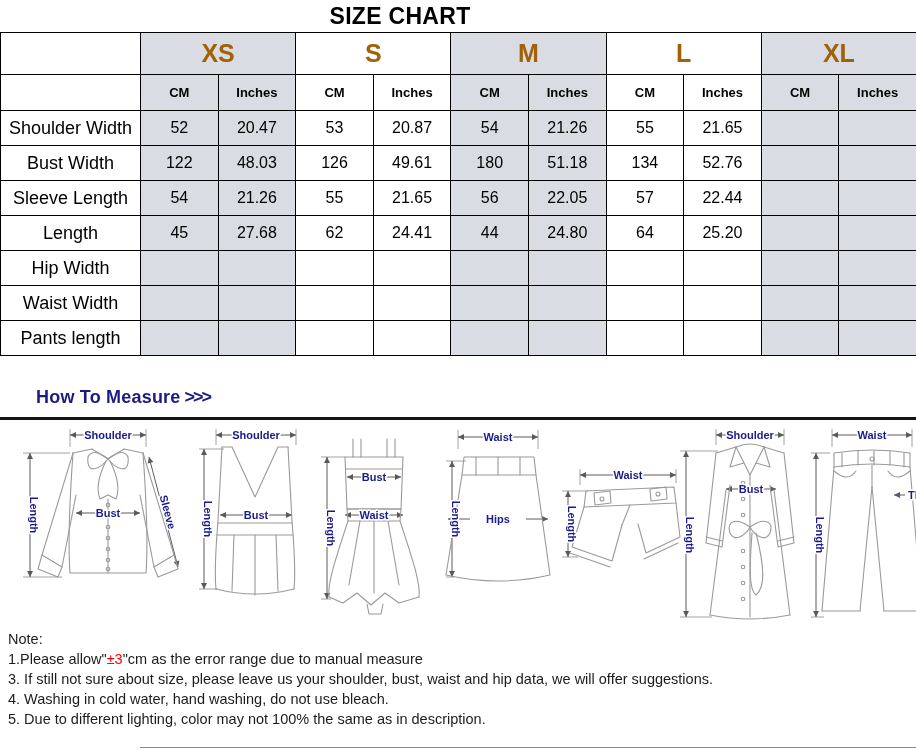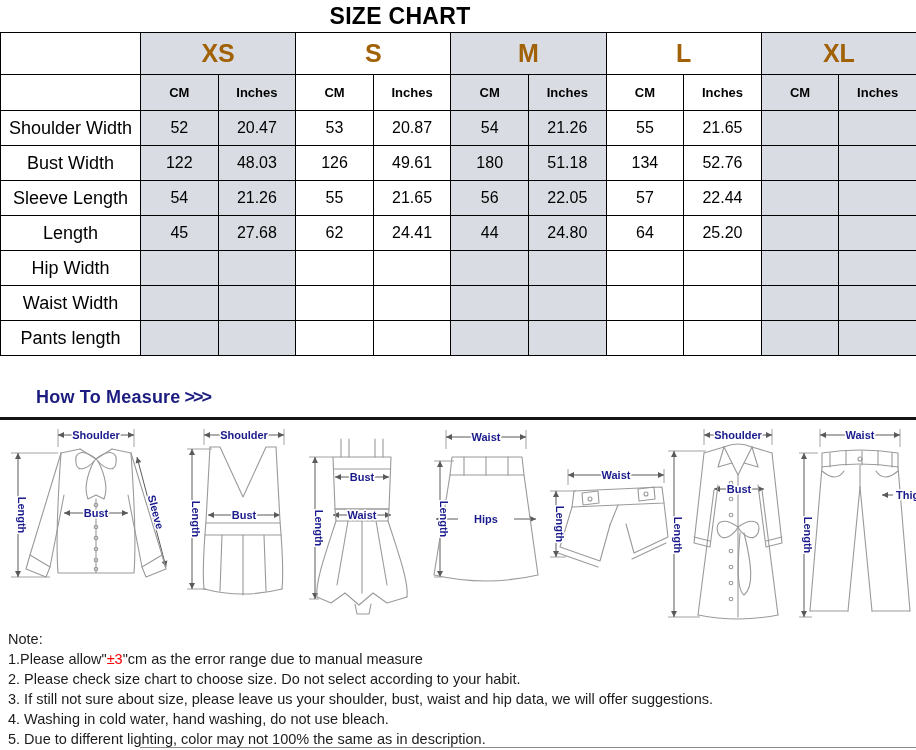--- a/index.html
+++ b/index.html
@@ -29,21 +29,21 @@
   tbody td.rowlabel { font-size:18px; }
   td.shade { background:#d9dde3; }
   .measure-head {
     position:absolute; top:387px; left:8px;
     font-size:18px; font-weight:bold; color:#1c1c80; letter-spacing:.2px;margin-left:28px;
   }
   .measure-head .chev { letter-spacing:-2px; margin-left:4px; }
   .rule {
     position:absolute; top:417px; left:0; width:916px; height:3px; background:#141414;
   }
-  .figs { position:absolute; top:425px; left:0; width:792px; height:205px; }
+  .figs { position:absolute; top:425px; left:12px; width:792px; height:205px; }
   .figs svg { position:absolute; top:0; overflow:visible; }
   svg text {
     font-family:"Liberation Sans", sans-serif;
     font-size:11px; font-weight:bold; fill:#1a1a8c;
     paint-order:stroke; stroke:#ffffff; stroke-width:3px; stroke-linejoin:round;
   }
   .garment { fill:none; stroke:#9a9a9a; stroke-width:1.1; stroke-linejoin:round; stroke-linecap:round; }
   .dim  { stroke:#5a5a5a; stroke-width:1; fill:none; }
   .tick { stroke:#8a8a8a; stroke-width:.8; fill:none; }
   .ah   { fill:#5a5a5a; stroke:none; }
@@ -461,19 +461,18 @@
     <text x="64" y="14" text-anchor="middle">Waist</text>
     <text x="8" y="110" text-anchor="middle" transform="rotate(90 8 110)">Length</text>
     <text x="100" y="74" text-anchor="start">Thigh</text>
   </svg>
 
 </div>
 
 <div class="notes">
   <div>Note:</div>
   <div><span>1.Please allow"</span><span class="red">±3</span><span>"cm as the error range due to manual measure</span></div>
-  <div>2. Please check size chart to choose size. Do not select according to your habit.</div>
   <div>3. If still not sure about size, please leave us your shoulder, bust, waist and hip data, we will offer suggestions.</div>
   <div>4. Washing in cold water, hand washing, do not use bleach.</div>
   <div>5. Due to different lighting, color may not 100% the same as in description.</div>
 </div>
 
 <div class="bottomline"></div>
 
 </body></html>

